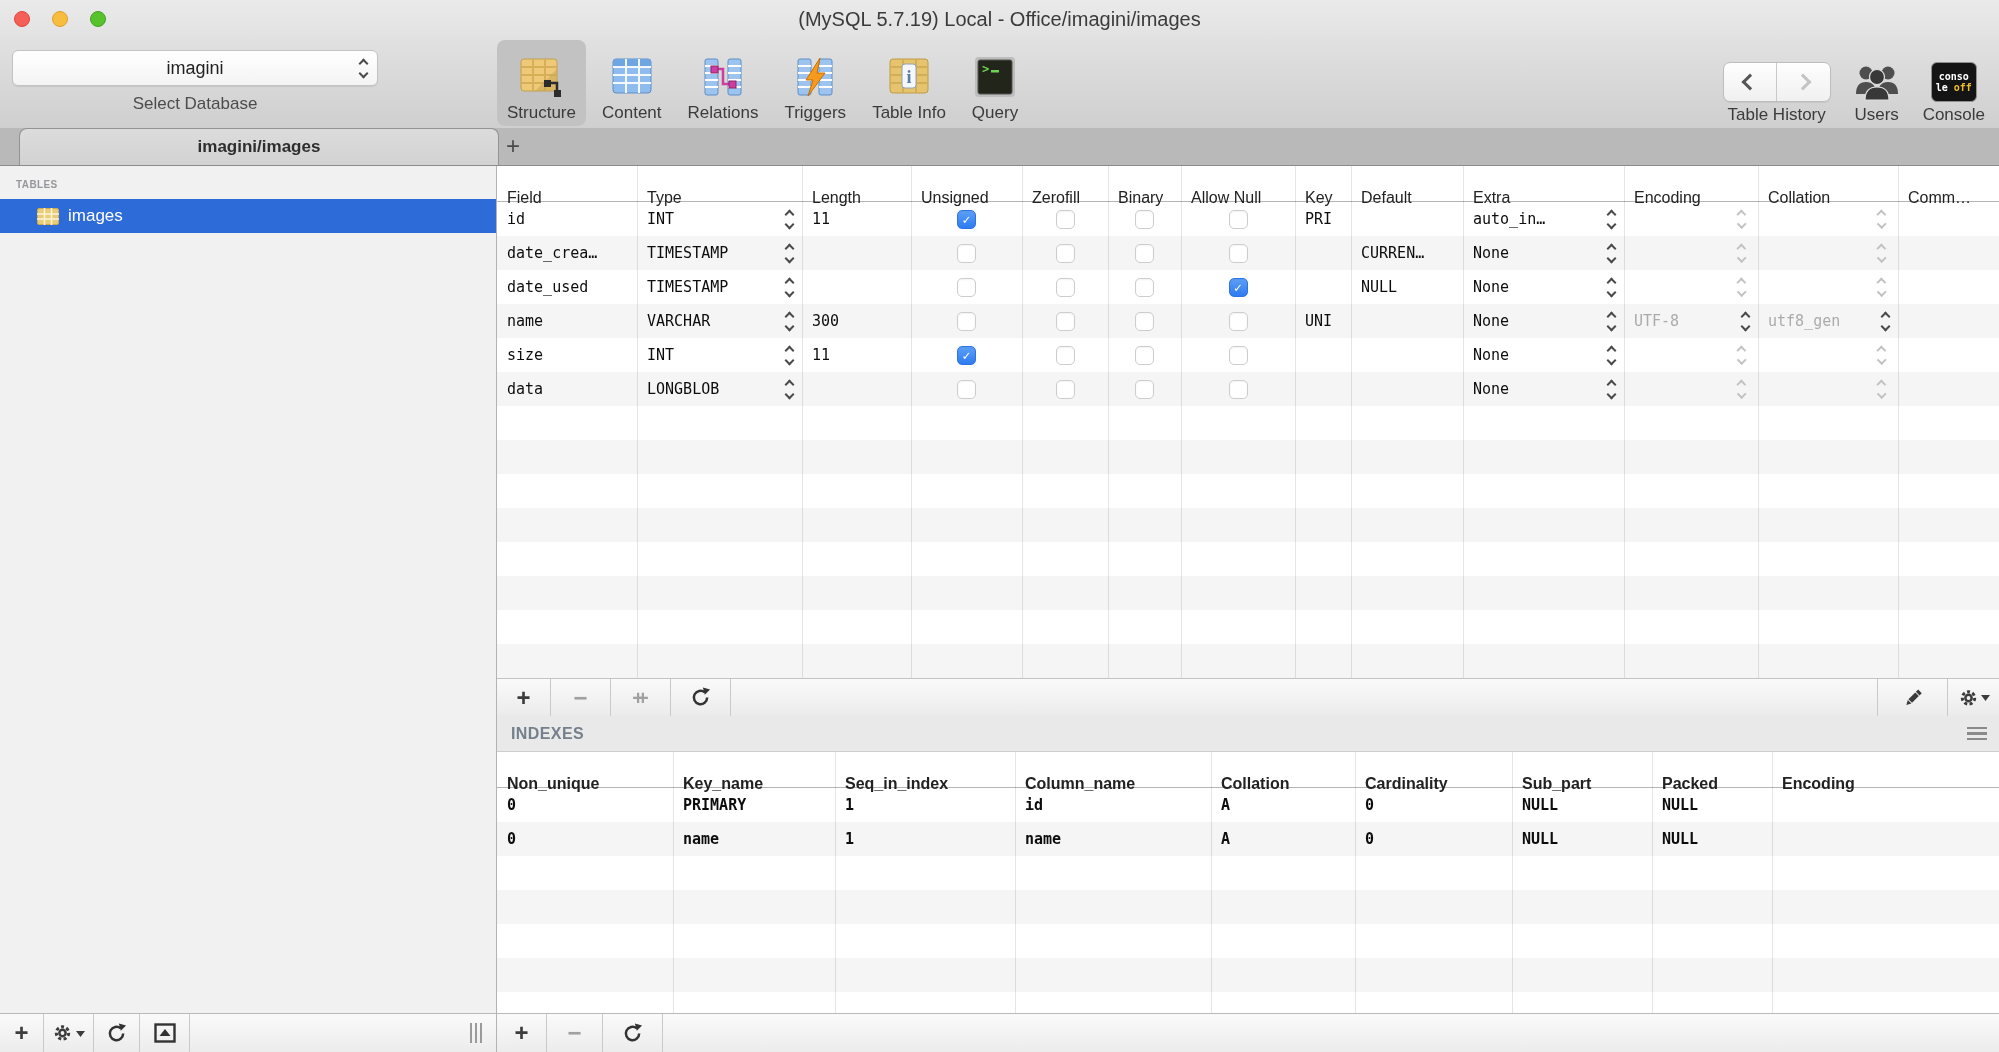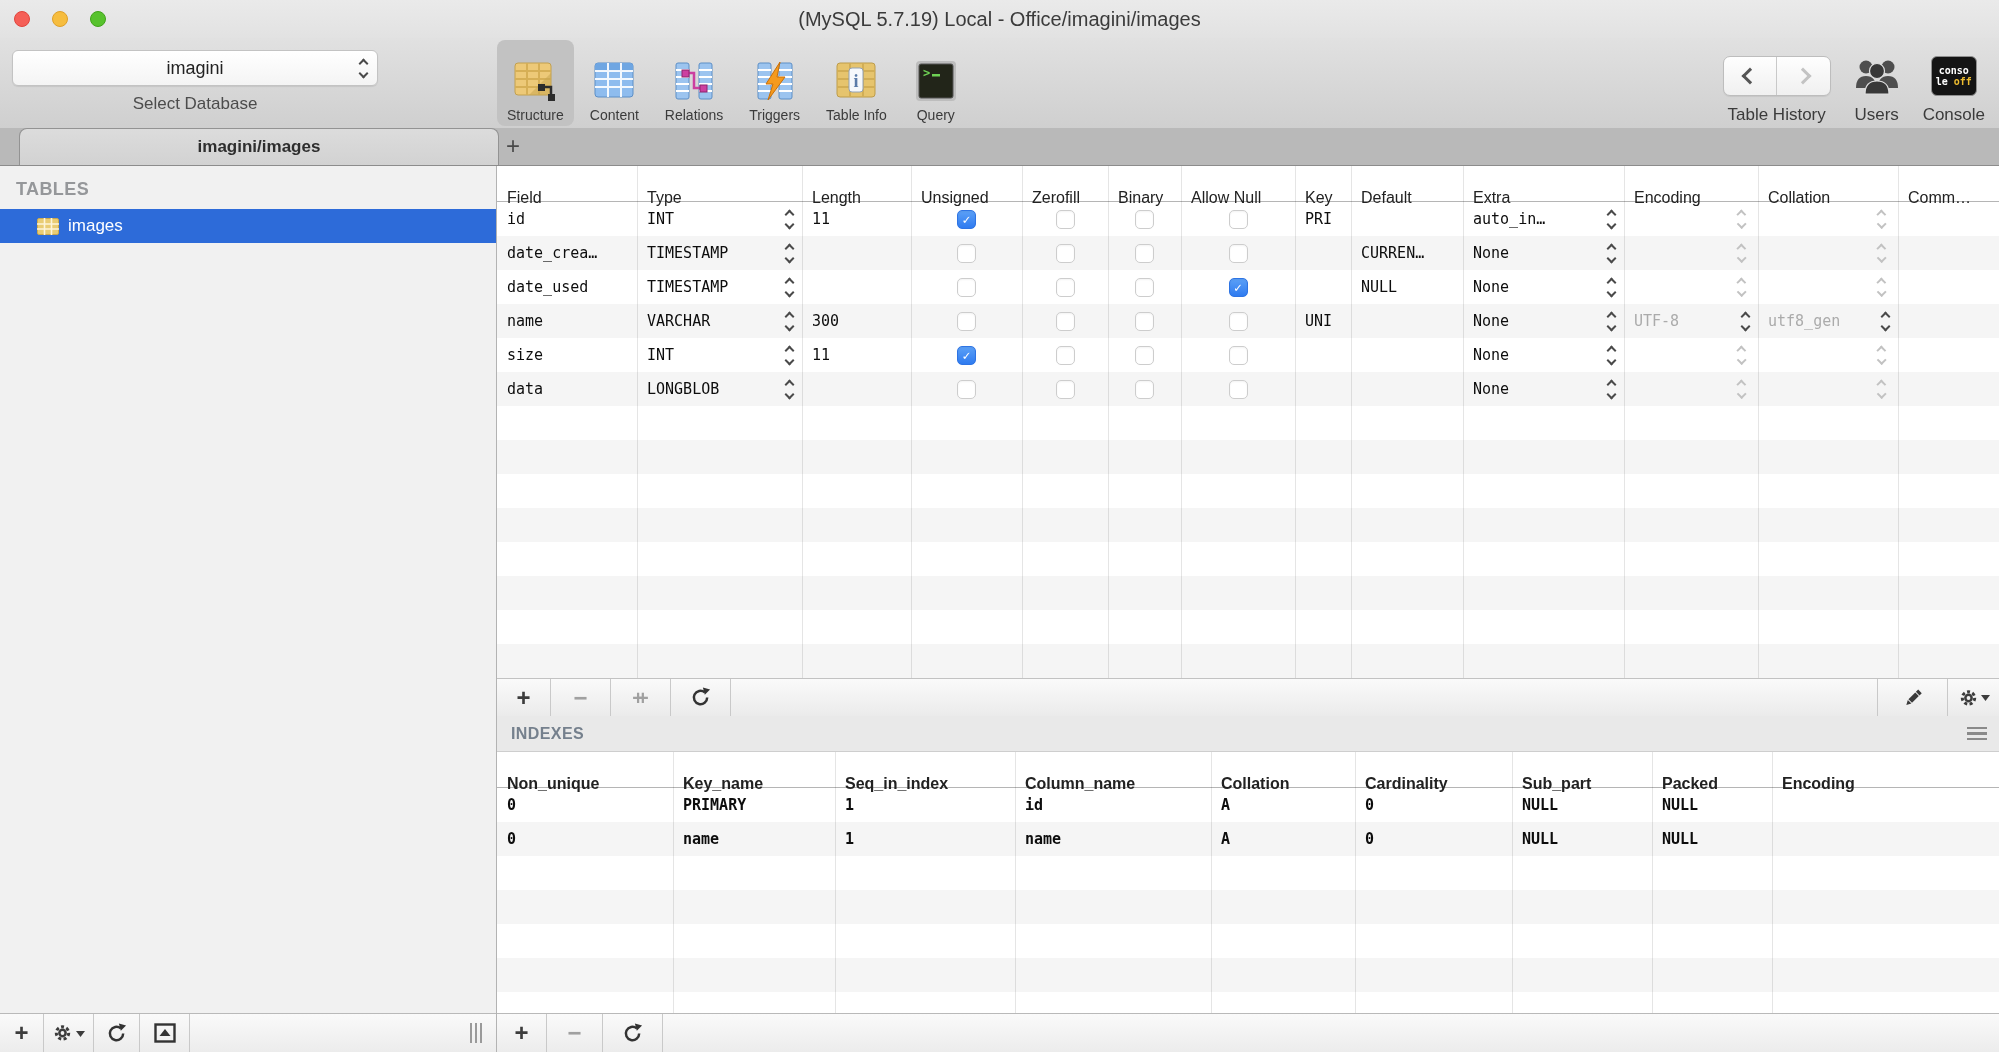--- a/index.html
+++ b/index.html
@@ -24,25 +24,25 @@
                background:linear-gradient(#ffffff,#f4f4f4); border:1px solid #c3c3c3; border-radius:6px;
                display:flex; align-items:center; justify-content:center; box-shadow:0 1px 1px rgba(0,0,0,.08); }
   .db-select .val { font-size:18px; color:#222; }
   .db-select .stepper { position:absolute; right:10px; margin:0; }
   .db-label { position:absolute; top:56px; left:12px; width:366px; text-align:center; font-size:17px; color:#4c4c4c; }
 
   .tb-center { display:flex; align-items:flex-end; padding-bottom:2px; gap:6px; }
   .tb-btn { display:flex; flex-direction:column; align-items:center; justify-content:flex-end;
             height:86px; padding:4px 10px 3px; border-radius:8px; gap:3px; }
   .tb-btn.active { background:#c2c2c2; }
-  .tb-btn .lbl { font-size:14px; color:#3b3b3b; white-space:nowrap; }
+  .tb-btn .lbl { font-size:17px; color:#3b3b3b; white-space:nowrap; }
   .tb-btn svg { display:block; }
 
   .tb-right { margin-left:auto; display:flex; align-items:flex-end; gap:22px; padding:0 14px 3px 0; }
-  .tb-group { display:flex; flex-direction:column; align-items:center; gap:9px; }
+  .tb-group { display:flex; flex-direction:column; align-items:center; gap:3px; }
   .seg { display:flex; border:1px solid #bdbdbd; border-radius:7px; overflow:hidden;
          background:linear-gradient(#fefefe,#f0f0f0); box-shadow:0 1px 1px rgba(0,0,0,.07); }
   .seg .s { width:53px; height:38px; display:flex; align-items:center; justify-content:center; }
   .seg .s:first-child { border-right:1px solid #c9c9c9; }
   .chev { width:12px; height:12px; border-left:3px solid #555; border-bottom:3px solid #555; }
   .chev.left  { transform:rotate(45deg); }
   .chev.right { transform:rotate(225deg); border-color:#c3c3c3; }
   .tb-lbl { font-size:17px; color:#3b3b3b; white-space:nowrap; }
   .console-ic { width:46px; height:40px; background:#141414; border:1px solid #8f8f8f; border-radius:6px;
                 display:flex; flex-direction:column; align-items:center; justify-content:center;
@@ -56,21 +56,21 @@
                 border-radius:8px 8px 0 0; display:flex; align-items:center; justify-content:center;
                 font-size:17px; font-weight:bold; color:#2e2e2e; }
   .tab-add { position:absolute; left:506px; top:3px; font-size:24px; color:#4a4a4a; line-height:30px; }
 
   
   .content { flex:1; display:flex; min-height:0; }
 
   
   .sidebar { width:497px; flex:0 0 auto; background:#f1f1f1; border-right:1px solid #b3b3b3;
              display:flex; flex-direction:column; }
-  .tables-header { padding:13px 16px 9px; font-size:18px; font-weight:bold; color:#95979a; letter-spacing:.4px; }
+  .tables-header { padding:13px 16px 9px; font-size:10px; font-weight:bold; color:#95979a; letter-spacing:.4px; }
   .tbl-row { height:34px; display:flex; align-items:center; gap:9px; padding-left:37px; font-size:17px; }
   .tbl-row.selected { background:#2d6bd9; color:#fff; }
   .sb-fill { flex:1; }
 
   
   .bbar { height:39px; flex:0 0 auto; border-top:1px solid #b9b9b9;
           background:linear-gradient(#fafafa,#ececec); display:flex; align-items:stretch; }
   .bbtn { display:flex; align-items:center; justify-content:center; border-right:1px solid #c9c9c9; }
   .bbtn .plus { font-size:24px; font-weight:bold; color:#3c3c3c; line-height:1; }
   .bbtn .minus { font-size:24px; font-weight:bold; color:#a0a0a0; line-height:1; }

